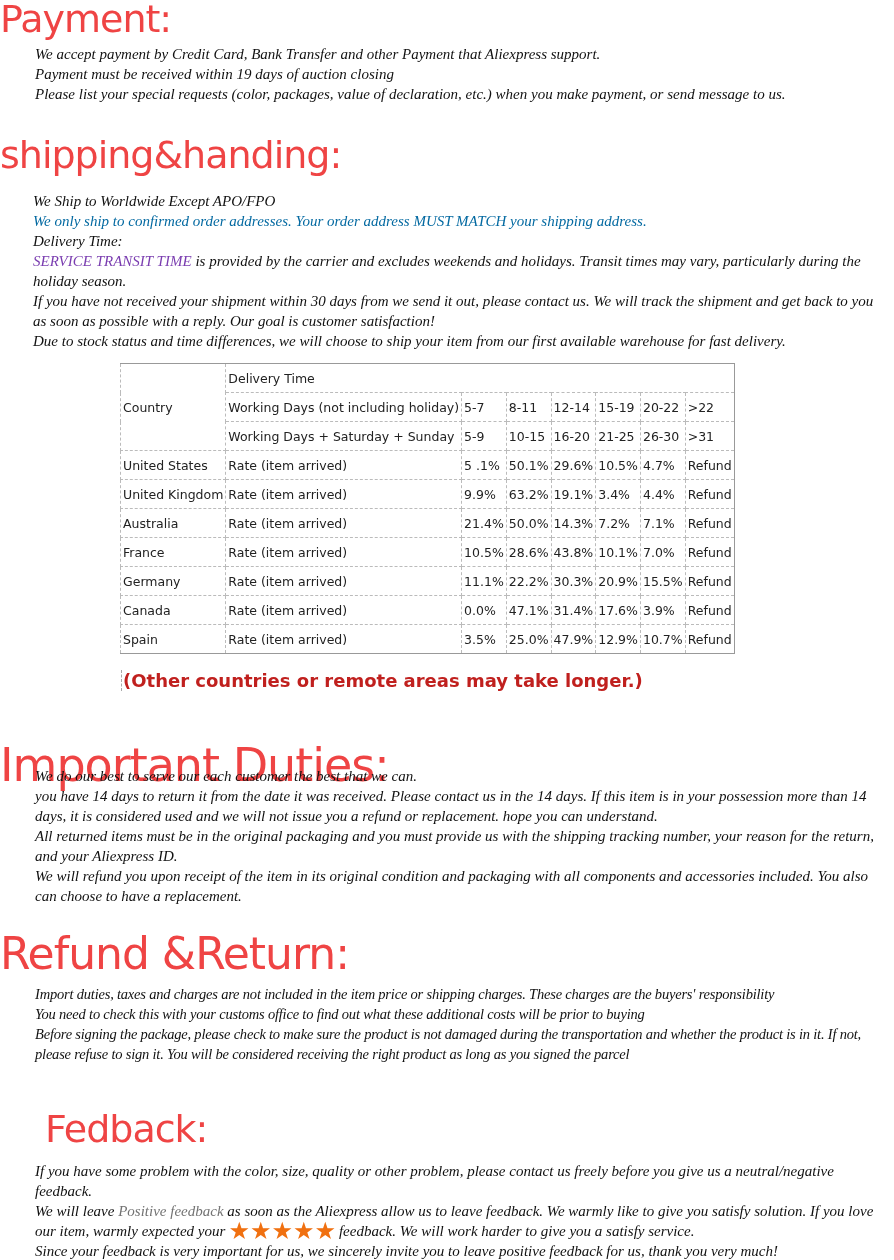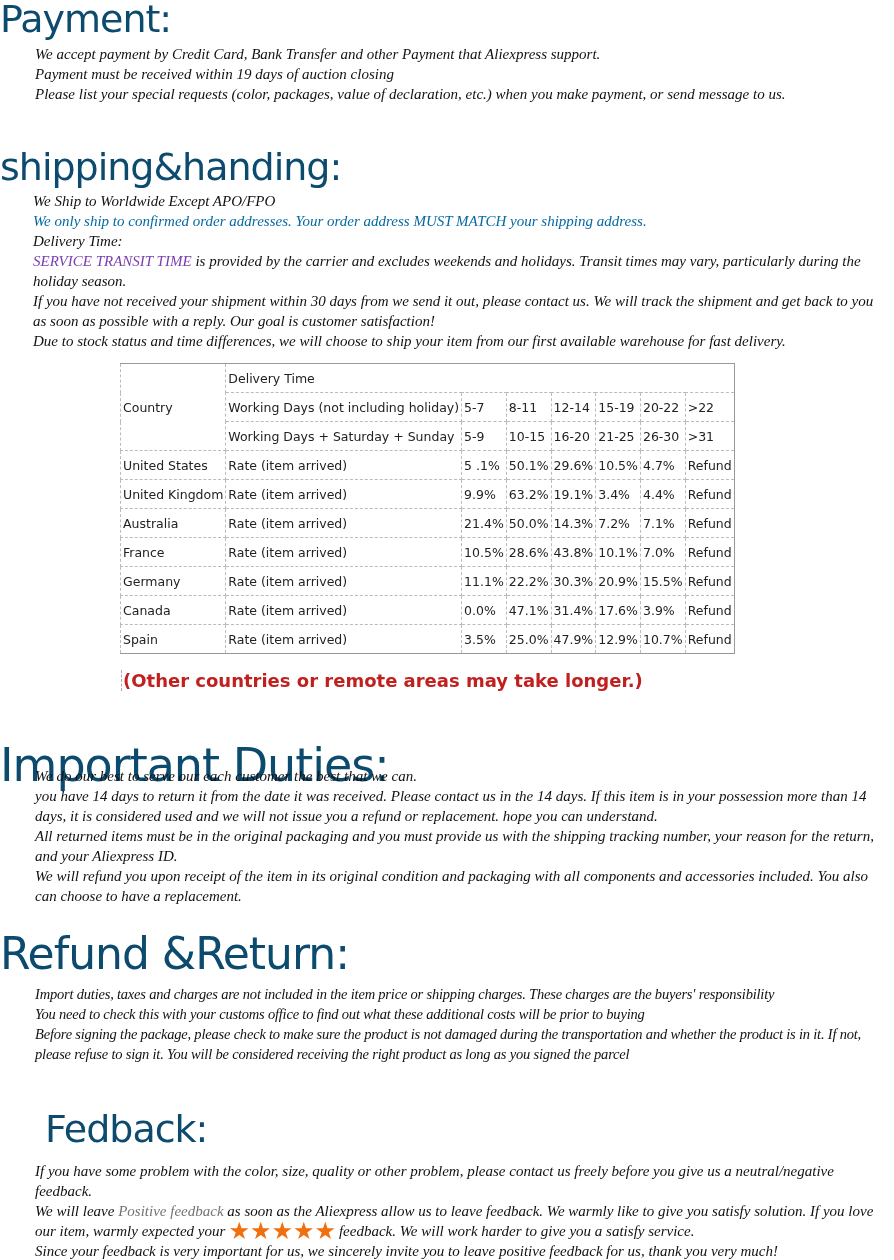--- a/index.html
+++ b/index.html
@@ -1,17 +1,17 @@
 <!DOCTYPE html>
 <html><head>
 <meta charset="utf-8">
 <style>
   html,body{margin:0;padding:0;background:#fff;}
   body{width:894px;height:1260px;overflow:hidden;position:relative;font-family:"Liberation Serif",serif;}
-  .h{position:absolute;left:0;margin:0;font-family:"DejaVu Sans",sans-serif;font-weight:normal;color:#0c4a6e;letter-spacing:-1px;line-height:1;}
+  .h{position:absolute;left:0;margin:0;font-family:"DejaVu Sans",sans-serif;font-weight:normal;color:#ef4444;letter-spacing:-1px;line-height:1;}
   .p{position:absolute;left:35px;right:4px;font-style:italic;font-size:15px;line-height:20px;color:#111;}
   .p div{margin:0;}
   .blue{color:#0369a1;}
   .purple{color:#7a3db0;}
   .bold-purple{color:#737373;font-weight:normal;}
   table.dt{position:absolute;left:120px;top:363px;border-collapse:collapse;font-family:"DejaVu Sans",sans-serif;font-size:12.5px;color:#222;border-top:1px solid #999;border-right:1px solid #999;border-bottom:1px solid #999;border-left:1px dashed #999;}
   table.dt td{border:1px dashed #bbb;padding:0 2px;height:28px;white-space:nowrap;}
   .note{position:absolute;left:121px;top:670px;font-family:"DejaVu Sans",sans-serif;font-size:18px;font-weight:bold;color:#c0201e;border-left:1px dashed #aaa;padding-left:1px;}
   .stars{display:inline-block;vertical-align:-3px;}
   .star{color:#f07010;font-size:24px;font-style:normal;line-height:18px;margin:0 3px;}
@@ -19,21 +19,21 @@
 </head>
 <body>
 
 <h1 class="h" style="top:0;font-size:38px;">Payment:</h1>
 <div class="p" style="top:44px;">
   <div>We accept payment by Credit Card, Bank Transfer and other Payment that Aliexpress support.</div>
   <div>Payment must be received within 19 days of auction closing</div>
   <div>Please list your special requests (color, packages, value of declaration, etc.) when you make payment, or send message to us.</div>
 </div>
 
-<h1 class="h" style="top:136px;font-size:38px;margin-top:12px;">shipping&amp;handing:</h1>
+<h1 class="h" style="top:136px;font-size:38px;">shipping&amp;handing:</h1>
 <div class="p" style="top:191px;left:33px;">
   <div>We Ship to Worldwide Except APO/FPO</div>
   <div class="blue">We only ship to confirmed order addresses. Your order address MUST MATCH your shipping address.</div>
   <div>Delivery Time:</div>
   <div><span class="purple">SERVICE TRANSIT TIME</span><span> is provided by the carrier and excludes weekends and holidays. Transit times may vary, particularly during the holiday season.</span></div>
   <div>If you have not received your shipment within 30 days from we send it out, please contact us. We will track the shipment and get back to you as soon as possible with a reply. Our goal is customer satisfaction!</div>
   <div>Due to stock status and time differences, we will choose to ship your item from our first available warehouse for fast delivery.</div>
 </div>
 
 <table class="dt">

